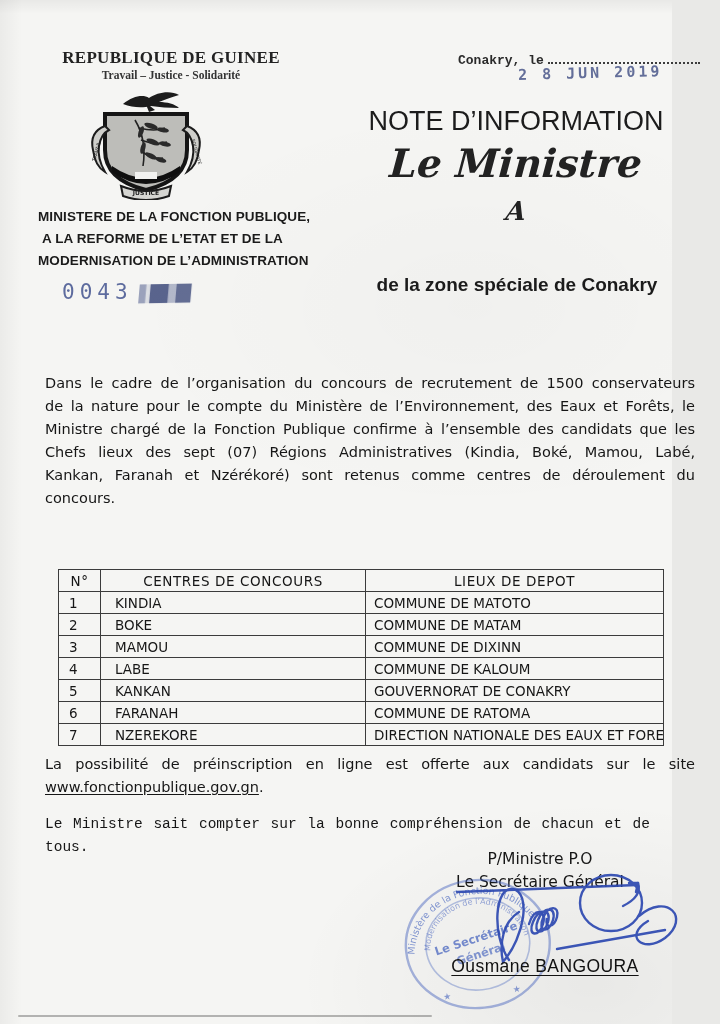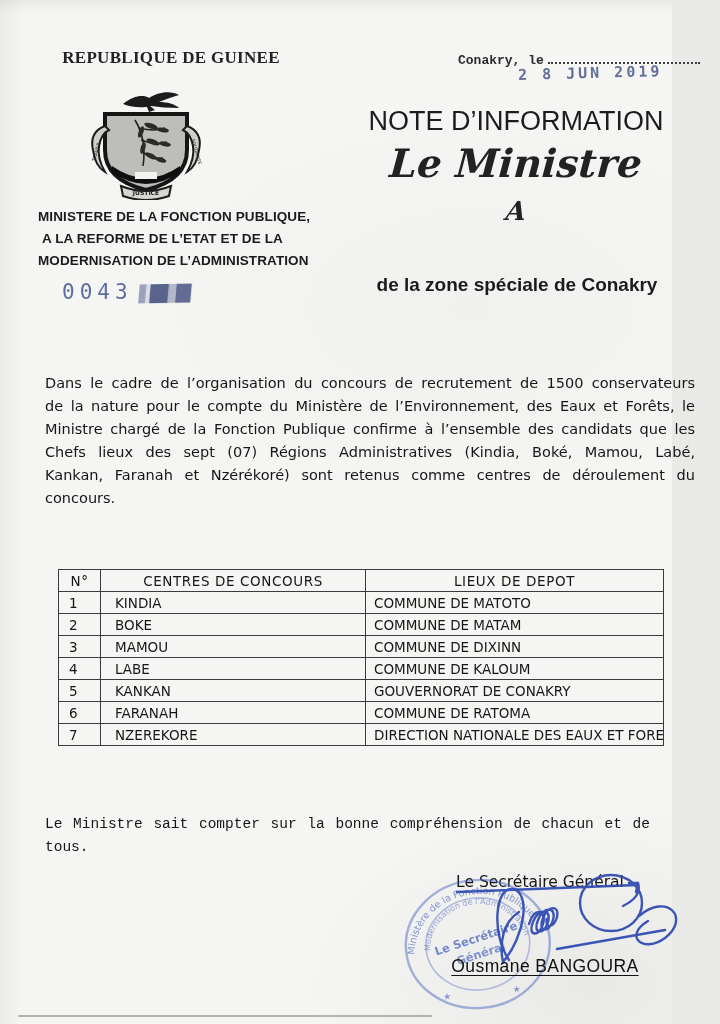--- a/index.html
+++ b/index.html
@@ -84,20 +84,21 @@
   .sigscribble{left:445px;top:862px;}
 
   .scanline{left:18px;top:1015px;width:414px;height:2px;background:rgba(55,55,55,.35);filter:blur(.4px);border-radius:2px;}
 </style>
 </head>
 <body>
 
 <div class="page">
 
   <div class="abs republic">REPUBLIQUE DE GUINEE</div>
+  <div class="abs motto">Travail – Justice - Solidarité</div>
 
   <div class="abs emblem">
     <svg width="122" height="112" viewBox="0 0 122 112">
 
       <path d="M38 16 C48 8 58 6 64 10 C72 4 86 2 94 7 C86 9 80 12 74 14 C82 14 90 16 94 20 C84 20 74 19 66 18 C58 20 48 20 38 16 Z" fill="#1c1c1c"></path>
       <path d="M60 14 L70 22 L64 24 Z" fill="#1c1c1c"></path>
 
       <path d="M20 26 L102 26 L102 62 Q102 92 61 102 Q20 92 20 62 Z" fill="#bdbdb9" stroke="#151515" stroke-width="4"></path>
 
       <g stroke="#222" stroke-width="1.6" fill="none">
@@ -199,22 +200,26 @@
       <td class="c2">COMMUNE DE RATOMA</td>
     </tr>
     <tr>
       <td class="c0">7</td>
       <td class="c1">NZEREKORE</td>
       <td class="c2">DIRECTION NATIONALE DES EAUX ET FORETS</td>
     </tr>
   </tbody>
     </table>
 
+  <div class="abs para p3">
+    <span>La possibilité de préinscription en ligne est offerte aux candidats sur le site </span><span class="sitelink">www.fonctionpublique.gov.gn</span><span>.</span>
+  </div>
   <div class="abs para p4">Le Ministre sait compter sur la bonne compréhension de chacun et de tous.</div>
 
+  <div class="abs sigline1">P/Ministre P.O</div>
   <div class="abs sigline2">Le Secrétaire Général</div>
 
   <div class="abs roundstamp">
     <svg width="156" height="140" viewBox="0 0 156 140">
       <defs>
         <path id="arcTop" d="M 14 78 A 64 58 0 1 1 142 78" fill="none"></path>
         <path id="arcBot" d="M 30 74 A 48 44 0 1 1 126 74" fill="none"></path>
       </defs>
       <ellipse cx="78" cy="70" rx="72" ry="64" fill="none" stroke="rgba(63,94,188,.5)" stroke-width="2.4"></ellipse>
       <ellipse cx="78" cy="70" rx="52" ry="46" fill="none" stroke="rgba(63,94,188,.4)" stroke-width="1.6"></ellipse>

